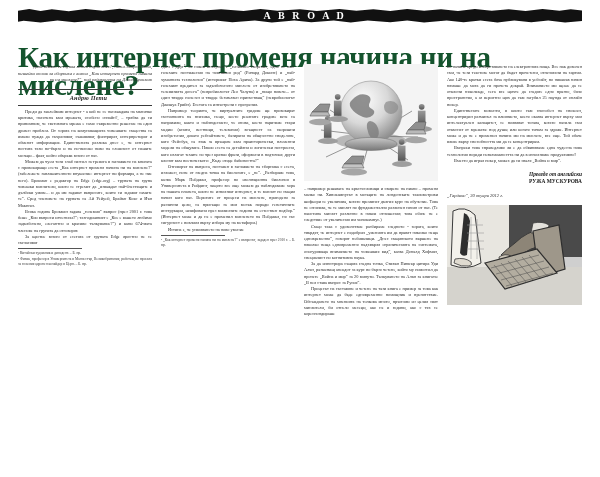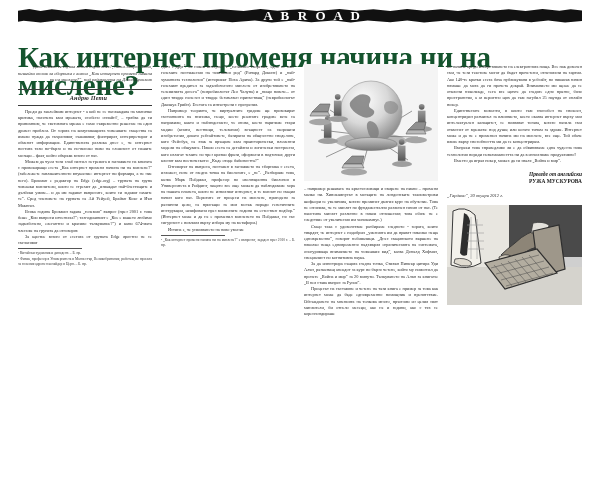--- a/index.html
+++ b/index.html
@@ -29,24 +29,24 @@
       72% 18%, 75% 9%, 78% 20%, 81% 7%, 84% 18%, 87% 8%, 90% 20%, 93% 7%,
       96% 18%, 98% 9%, 100% 16%,
       100% 86%, 97% 96%, 94% 84%, 91% 95%, 88% 83%, 85% 96%, 82% 84%,
       79% 95%, 76% 83%, 72% 96%, 69% 84%, 66% 95%, 62% 83%, 59% 96%,
       56% 84%, 52% 95%, 49% 83%, 45% 96%, 42% 84%, 38% 95%, 35% 83%,
       31% 96%, 28% 84%, 24% 95%, 21% 83%, 17% 96%, 14% 84%, 10% 95%,
       7% 83%, 4% 96%, 1% 85%, 0% 92%
     );
   }
   .masthead-label {
-    position:absolute; left:12px; top:0; width:100%; height:15px;
+    position:absolute; left:4px; top:0; width:100%; height:15px;
     display:flex; align-items:center; justify-content:center;
     color:#ffffff; font-family:"Liberation Serif", serif;
-    font-size:13px; letter-spacing:2.6px; font-weight:700;
+    font-size:10px; letter-spacing:2.6px; font-weight:700;
     padding-left:2px;
   }
 
   
   .headline {
     position:absolute; left:18px; top:24px; width:564px;
     font-family:"Liberation Serif", serif;
     font-weight:700; font-size:29px; line-height:28px;
     letter-spacing:-0.2px; color:#14532d;
   }

